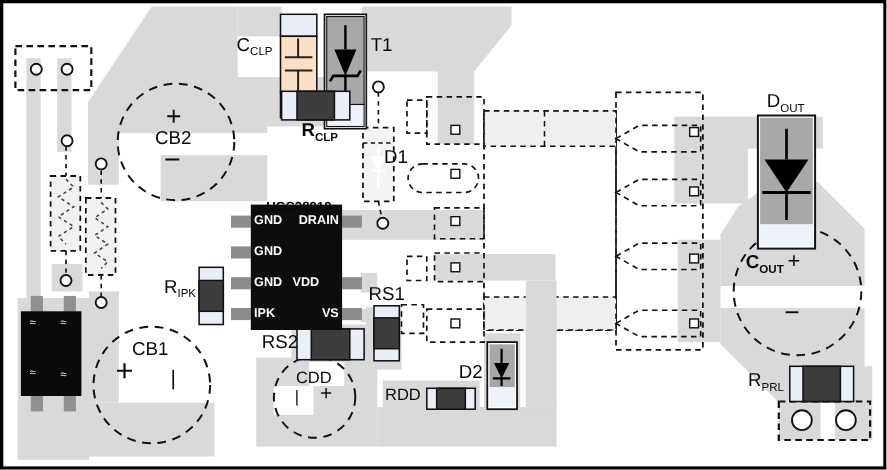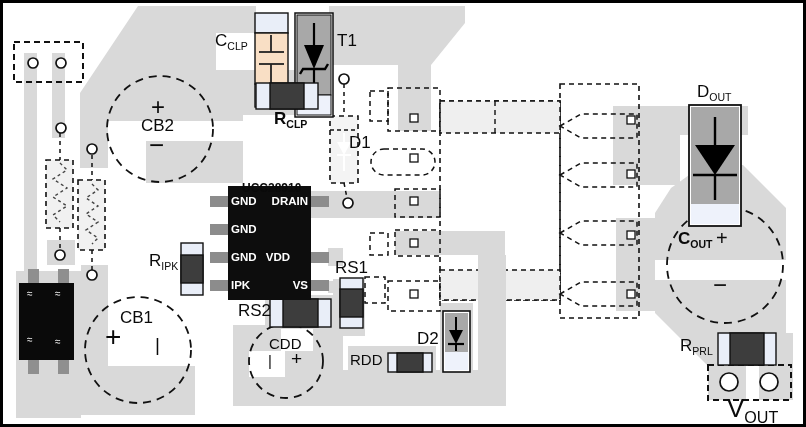--- a/index.html
+++ b/index.html
@@ -285,17 +285,14 @@
     <span>D</span><sub>OUT</sub>
   </div>
   <div class="lbl med" style="left:675px;top:226px;font-weight:bold;">
     <span>C</span><sub>OUT</sub>
   </div>
   <div class="lbl pol" style="left:713px;top:224px;font-size:20px;">+</div>
   <div class="lbl pol" style="left:710px;top:268px;font-size:24px;">−</div>
   <div class="lbl med" style="left:677px;top:333px;">
     <span>R</span><sub>PRL</sub>
   </div>
-  <div class="lbl big" style="left:724px;top:390px;">
-    <span>V</span><sub>OUT</sub>
-  </div>
 
 </div>
 
 </body></html>

